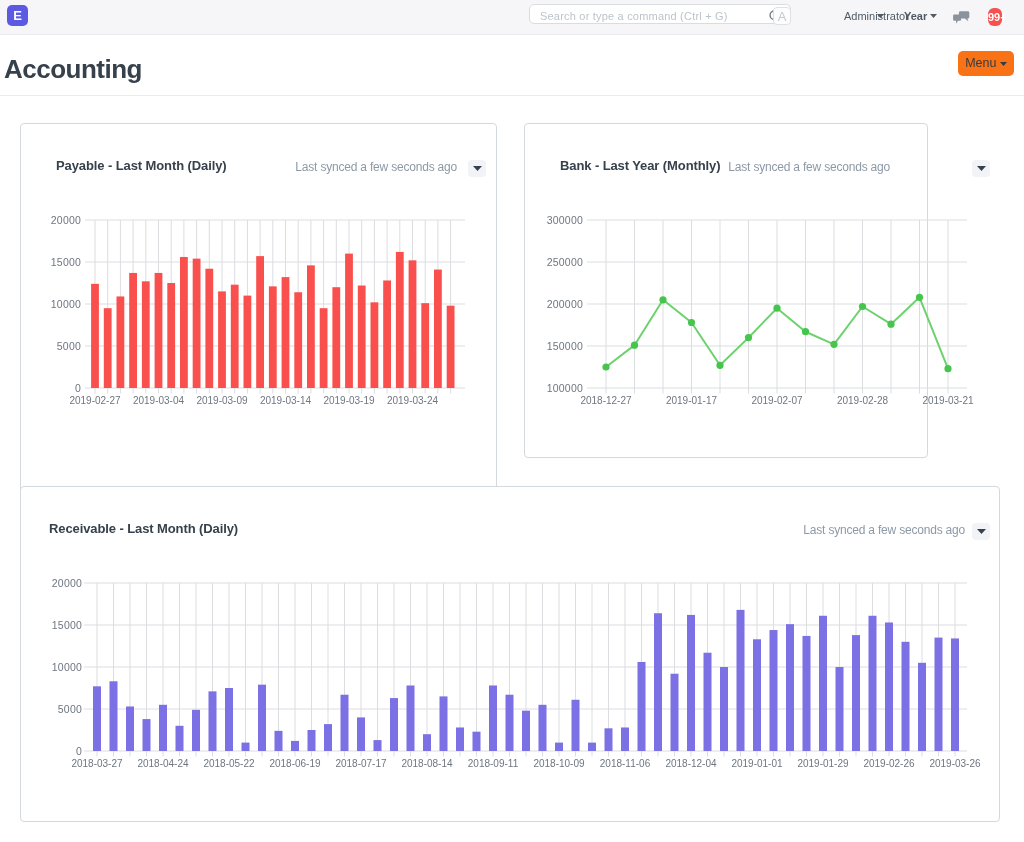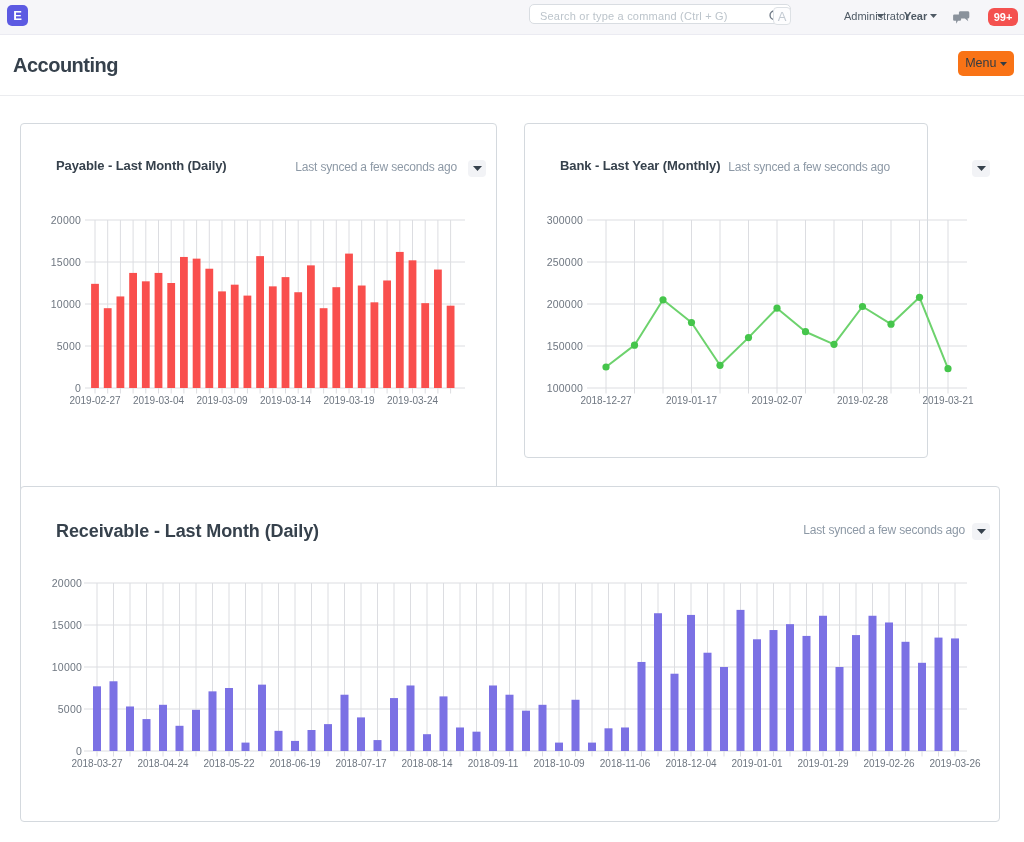--- a/index.html
+++ b/index.html
@@ -25,24 +25,24 @@
         <path d="M0 0h7L3.5 4z" fill="currentColor"></path>
       </svg></div>
   <div class="abs" style="left:904px;top:0;height:32px;line-height:32px;font-size:11px;font-weight:bold;color:#4f5a65">Year</div>
   <div class="abs" style="left:930px;top:14px;line-height:0;color:#4f5a65"><svg width="7" height="4" viewBox="0 0 7 4" style="vertical-align:middle">
         <path d="M0 0h7L3.5 4z" fill="currentColor"></path>
       </svg></div>
   <svg width="17" height="14" viewBox="0 0 17 14" style="position:absolute;left:953px;top:11px">
       <path d="M7.5 0.2h7.2c1 0 1.6.6 1.6 1.5v4.4c0 .9-.6 1.5-1.6 1.5h-.3l.9 2.6-3.4-2.6H7.5c-1 0-1.6-.6-1.6-1.5V1.7c0-.9.6-1.5 1.6-1.5z" fill="#8a929c"></path>
       <path d="M1.6 3.4h5c.9 0 1.5.5 1.5 1.4v3.6c0 .9-.6 1.4-1.5 1.4H4.9l-1.6 3-.3-3h-1.4c-.9 0-1.5-.5-1.5-1.4V4.8c0-.9.6-1.4 1.5-1.4z" fill="#8a929c"></path>
     </svg>
-  <div class="abs" style="left:988px;top:8px;width:30px;height:18px;background:#f4514f;border-radius:6px;color:#fff;font-size:11px;font-weight:bold;text-align:center;line-height:18px">99+</div>
+  <div class="abs" style="left:988px;top:8px;width:14px;height:18px;background:#f4514f;border-radius:6px;color:#fff;font-size:11px;font-weight:bold;text-align:center;line-height:18px">99+</div>
 </div>
 
-<div class="abs" style="left:13px;top:54px;font-size:20px;font-weight:bold;letter-spacing:-0.5px;color:#36414c">Accounting</div>
+<div class="abs" style="left:4px;top:54px;font-size:26px;font-weight:bold;letter-spacing:-0.5px;color:#36414c">Accounting</div>
 <div class="abs" style="left:958px;top:51px;width:56px;height:25px;background:#f97316;border-radius:5px;text-align:center;font-size:12.5px;color:#333c44;line-height:25px">Menu&nbsp;<svg width="7" height="4" viewBox="0 0 7 4" style="vertical-align:middle">
       <path d="M0 0h7L3.5 4z" fill="currentColor"></path>
     </svg></div>
 <div class="abs" style="left:0;top:95px;width:1024px;height:1px;background:#ebecef"></div>
 
 <div class="abs" style="left:20px;top:123px;width:477px;height:376px;border:1px solid #d4d9de;border-radius:4px;background:#fff">
   <div class="abs" style="left:35px;top:34px;font-size:13px;font-weight:bold;letter-spacing:-0.1px;color:#36414c">Payable - Last Month (Daily)</div>
   <div style="position:absolute;right:39px;top:33px;height:20px;line-height:20px;font-size:12px;letter-spacing:-0.2px;color:#8d99a6;white-space:nowrap">Last synced a few seconds ago</div>
   <div style="position:absolute;left:447px;top:36px;width:18px;height:17px;background:#f2f3f6;border-radius:4px;text-align:center;line-height:15px;color:#36414c"><svg width="9" height="5" viewBox="0 0 9 5" style="vertical-align:middle">
         <path d="M0 0h9L4.5 5z" fill="currentColor"></path>
@@ -171,21 +171,21 @@
       <circle cx="423.00" cy="244.68" r="3.6" fill="#45c54b"></circle>
       <text x="81.00" y="279.5" text-anchor="middle" font-size="10" fill="#6e7680">2018-12-27</text>
       <text x="166.50" y="279.5" text-anchor="middle" font-size="10" fill="#6e7680">2019-01-17</text>
       <text x="252.00" y="279.5" text-anchor="middle" font-size="10" fill="#6e7680">2019-02-07</text>
       <text x="337.50" y="279.5" text-anchor="middle" font-size="10" fill="#6e7680">2019-02-28</text>
       <text x="423.00" y="279.5" text-anchor="middle" font-size="10" fill="#6e7680">2019-03-21</text>
     </svg>
 </div>
 
 <div class="abs" style="left:20px;top:486px;width:980px;height:336px;border:1px solid #d4d9de;border-radius:4px;background:#fff">
-  <div class="abs" style="left:35px;top:34px;font-size:18px;font-weight:bold;letter-spacing:-0.1px;color:#36414c">Receivable - Last Month (Daily)</div>
+  <div class="abs" style="left:28px;top:34px;font-size:13px;font-weight:bold;letter-spacing:-0.1px;color:#36414c">Receivable - Last Month (Daily)</div>
   <div style="position:absolute;right:34px;top:33px;height:20px;line-height:20px;font-size:12px;letter-spacing:-0.2px;color:#8d99a6;white-space:nowrap">Last synced a few seconds ago</div>
   <div style="position:absolute;left:951px;top:36px;width:18px;height:17px;background:#f2f3f6;border-radius:4px;text-align:center;line-height:15px;color:#36414c"><svg width="9" height="5" viewBox="0 0 9 5" style="vertical-align:middle">
         <path d="M0 0h9L4.5 5z" fill="currentColor"></path>
       </svg></div>
   <svg width="980" height="336" viewBox="0 0 980 336" style="position:absolute;left:0;top:0">
       <line x1="76.00" y1="96" x2="76.00" y2="269.50" stroke="#dcdde1" stroke-width="1"></line>
       <line x1="92.50" y1="96" x2="92.50" y2="269.50" stroke="#dcdde1" stroke-width="1"></line>
       <line x1="109.00" y1="96" x2="109.00" y2="269.50" stroke="#dcdde1" stroke-width="1"></line>
       <line x1="125.50" y1="96" x2="125.50" y2="269.50" stroke="#dcdde1" stroke-width="1"></line>
       <line x1="142.00" y1="96" x2="142.00" y2="269.50" stroke="#dcdde1" stroke-width="1"></line>

